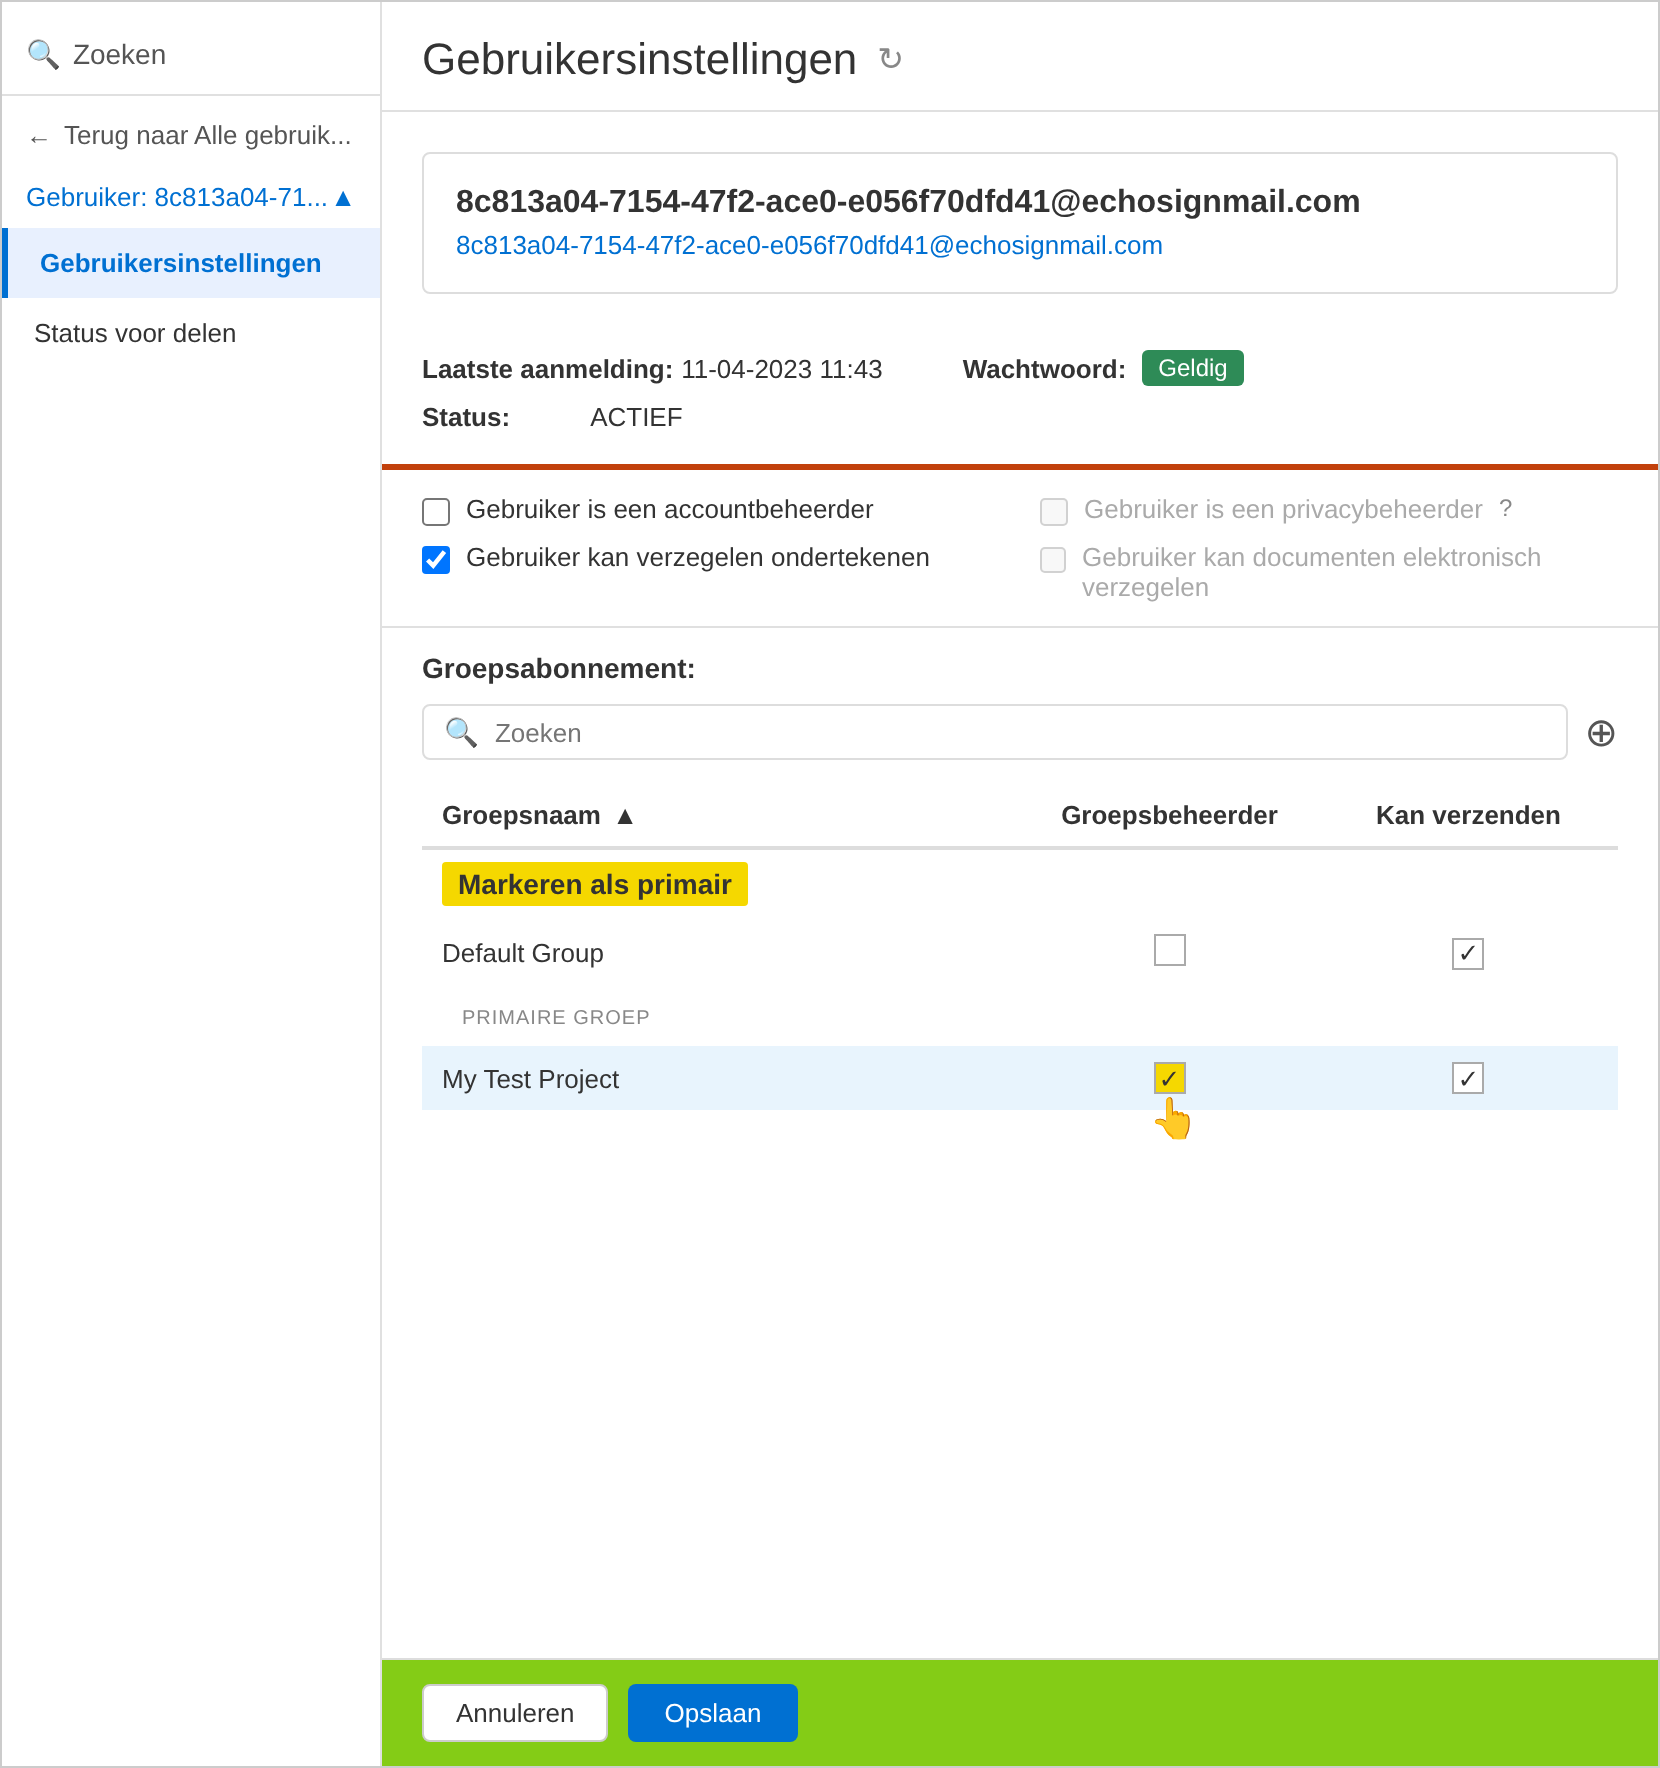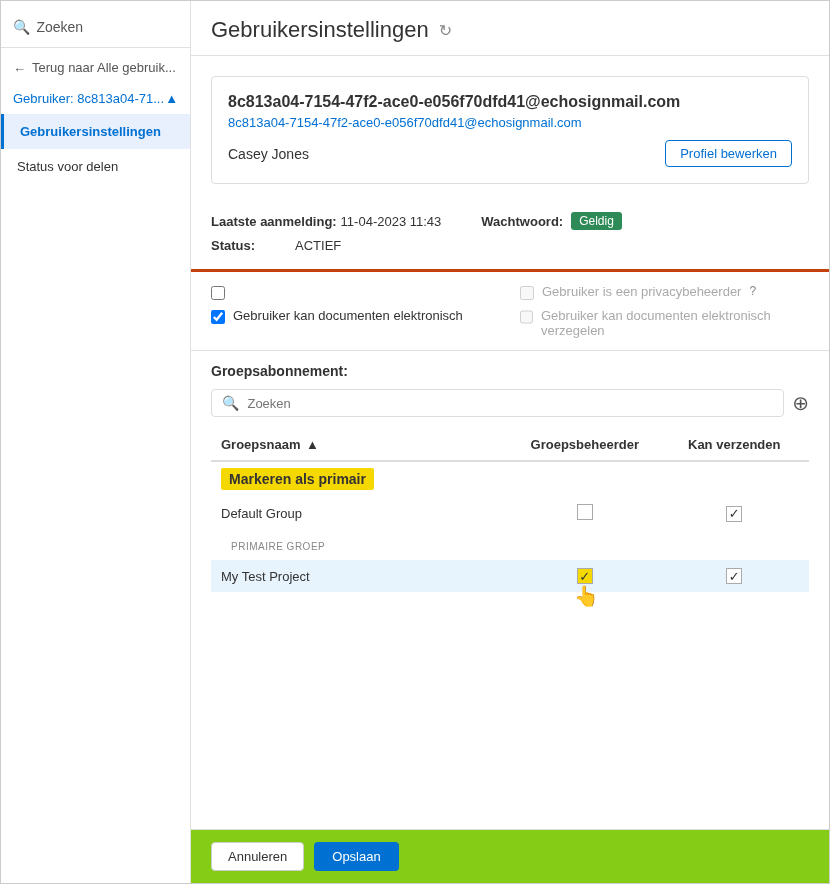--- a/index.html
+++ b/index.html
@@ -363,24 +363,20 @@
 <div class="main">
 
   <div class="main-header">
     <h1>Gebruikersinstellingen</h1>
     <span class="refresh-icon">↻</span>
   </div>
 
   <div class="user-card">
     <div class="user-card-email-main">8c813a04-7154-47f2-ace0-e056f70dfd41@echosignmail.com</div>
     <div class="user-card-email-link">8c813a04-7154-47f2-ace0-e056f70dfd41@echosignmail.com</div>
-    <div class="user-card-name-row">
-      <span class="user-card-name">Casey Jones</span>
-      <button class="btn-profile">Profiel bewerken</button>
-    </div>
   </div>
 
   <div class="info-section">
     <div class="info-row">
       <span>
         <span class="info-label">Laatste aanmelding:</span>
         <span class="info-value">11-04-2023 11:43</span>
       </span>
       <span style="display:flex; align-items:center; gap:8px;">
         <span class="info-label">Wachtwoord:</span>
@@ -390,29 +386,30 @@
     <div class="status-row info-row">
       <span class="info-label">Status:</span>
       <span class="info-value">ACTIEF</span>
     </div>
   </div>
 
   <div class="checkboxes-section">
     <div class="checkbox-grid">
       <div class="checkbox-row">
         <input type="checkbox" style="">
+        <span>Gebruiker is een accountbeheerder</span>
       </div>
       <div class="checkbox-row disabled">
         <input type="checkbox" disabled="" style="">
         <span>Gebruiker is een privacybeheerder</span>
         <span class="info-icon">?</span>
       </div>
       <div class="checkbox-row">
         <input type="checkbox" checked="" style="">
-        <span>Gebruiker kan documenten elektronisch</span>
+        <span>Gebruiker kan verzegelen ondertekenen</span>
       </div>
       <div class="checkbox-row disabled">
         <input type="checkbox" disabled="" style="">
         <span>Gebruiker kan documenten elektronisch verzegelen</span>
       </div>
     </div>
   </div>
 
   <div class="group-section">
     <div class="group-title">Groepsabonnement:</div>

